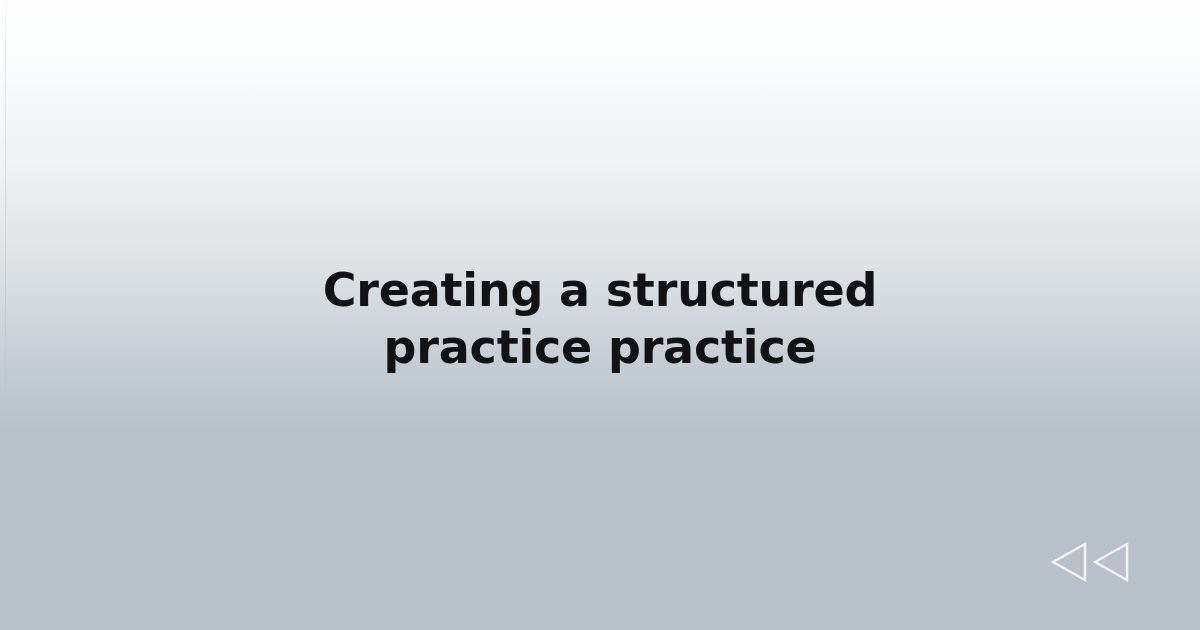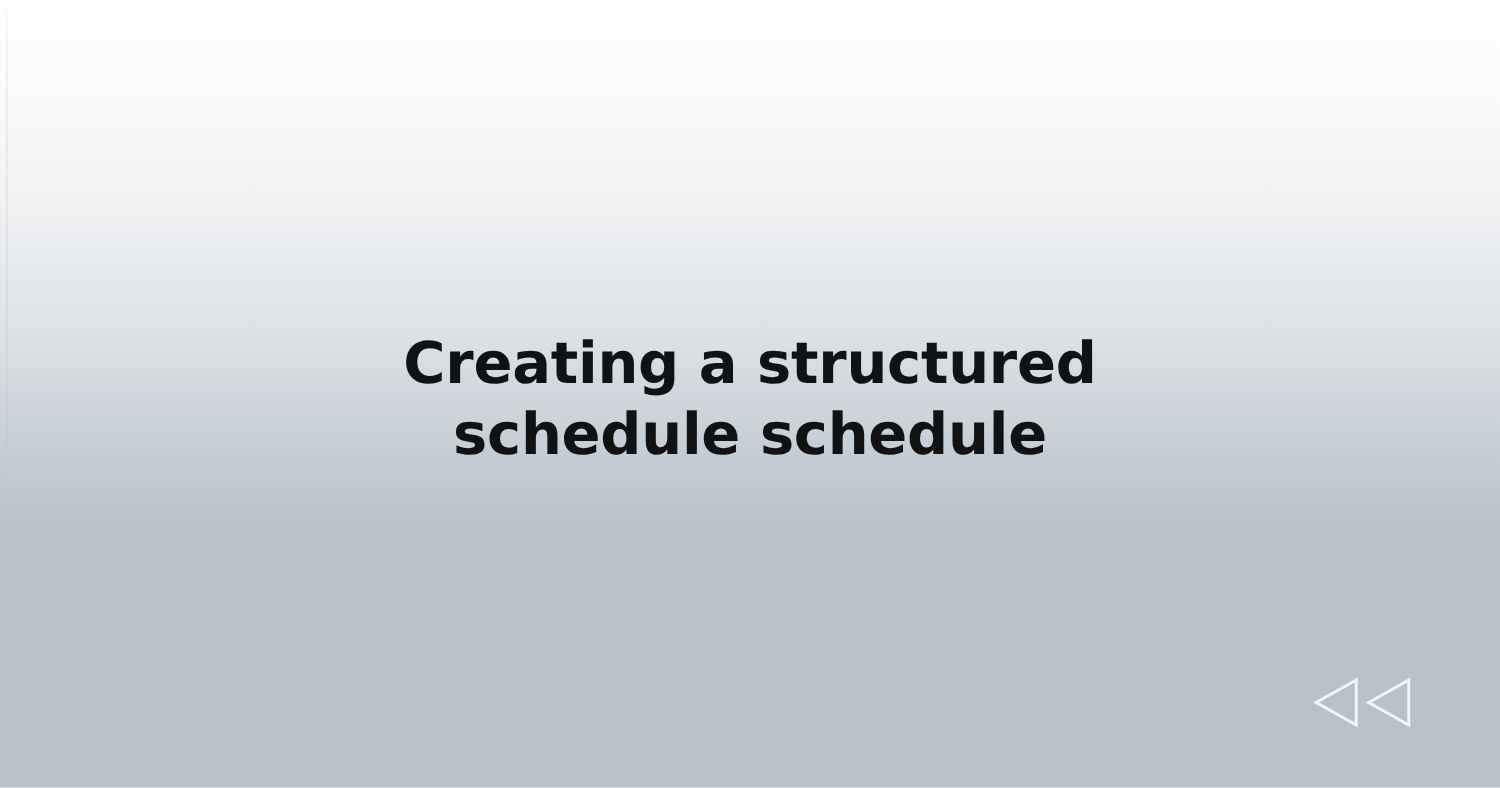--- a/index.html
+++ b/index.html
@@ -89,21 +89,21 @@
 </style>
 </head>
 <body>
 
 <div id="slide">
 
   <div id="left-seam"></div>
 
   <div id="title-block">
     <h1 id="title">Creating a structured
-schedule schedule</h1>
+practice practice</h1>
   </div>
 
   <div id="rewind-icon">
     <svg viewBox="0 0 82 40" fill="none" xmlns="http://www.w3.org/2000/svg">
       <polygon points="36,2 36,38 4,20" fill="none" stroke="#f2f4f6" stroke-width="2.4" stroke-linejoin="miter" stroke-linecap="square"></polygon>
       <polygon points="78,2 78,38 46,20" fill="none" stroke="#f2f4f6" stroke-width="2.4" stroke-linejoin="miter" stroke-linecap="square"></polygon>
     </svg>
   </div>
 
 </div>

